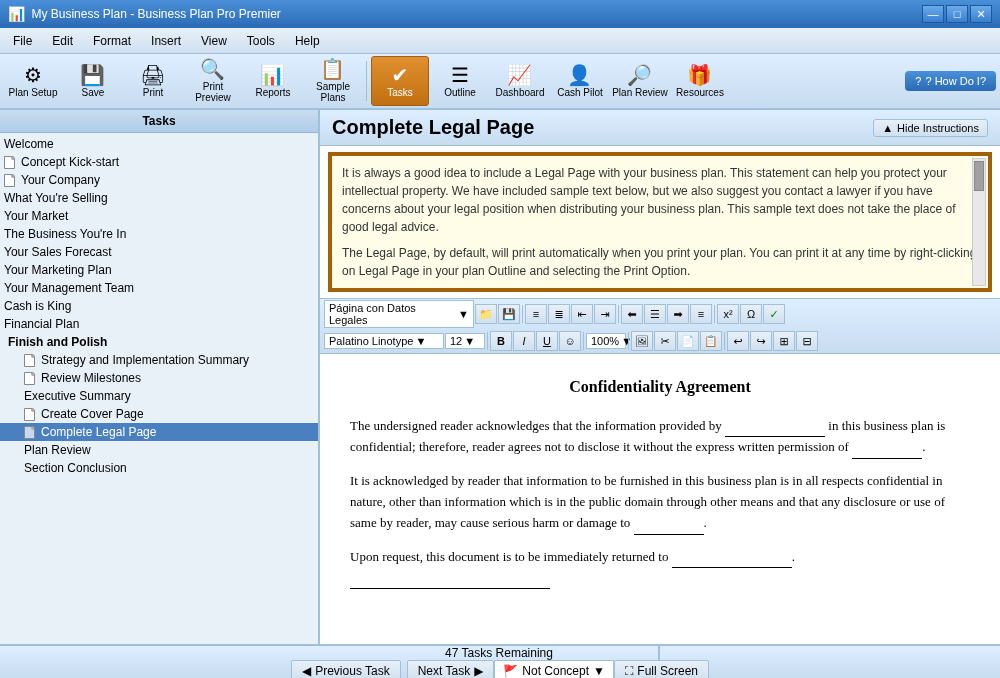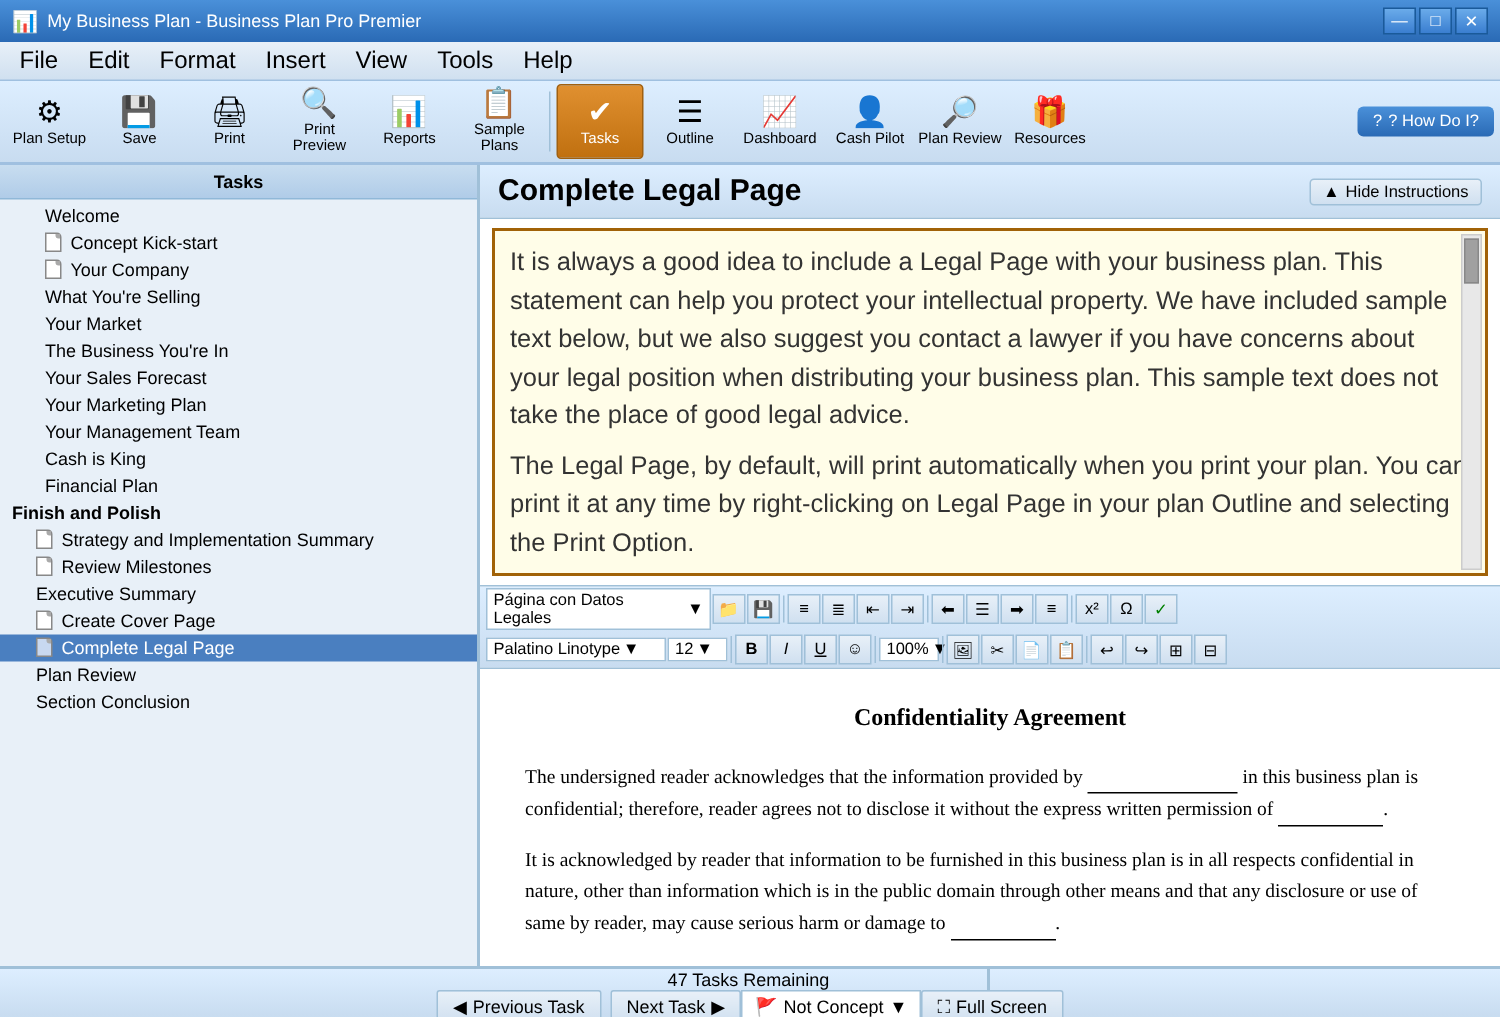--- a/index.html
+++ b/index.html
@@ -35,21 +35,21 @@
       height: 26px;
       display: flex;
       align-items: center;
       padding: 0 4px;
       border-bottom: 1px solid #a0c0e0;
       gap: 2px;
     }
     .menu-item {
       padding: 3px 8px;
       cursor: pointer;
-      font-size: 16px;
+      font-size: 12px;
       color: #000;
       border: 1px solid transparent;
     }
 
     
     .toolbar {
       background: linear-gradient(to bottom, #ddeeff, #c8dcf0);
       height: 56px;
       display: flex;
       align-items: center;
@@ -100,26 +100,26 @@
       font-weight: bold;
       font-size: 12px;
       border-bottom: 1px solid #90b8d8;
     }
     .task-list {
       overflow-y: auto;
       flex: 1;
       padding: 2px 0;
     }
     .task-list-item {
-      padding: 2px 8px 2px 30px;
+      padding: 2px 8px 2px 4px;
       cursor: pointer;
       font-size: 12px;
       color: #000;
       display: flex;
-      align-items: flex-start;
+      align-items: flex-end;
       gap: 4px;
     }
     .task-list-item.section { font-weight: bold; padding-left: 8px; }
     .task-list-item.active { background: #4a7fc0; color: white; }
     .task-list-item.sub { padding-left: 24px; }
 
     
     .right-panel {
       flex: 1;
       display: flex;
@@ -148,24 +148,24 @@
       color: #000;
       background: linear-gradient(to bottom, #e8f0f8, #d0e0f0);
       border: 1px solid #a0c0d8;
       padding: 2px 8px;
       border-radius: 3px;
     }
 
     
     .instructions-box {
       background: #fffde8;
-      border: 2px solid #a16207;
+      border: 4px solid #a16207;
       margin: 6px 8px;
       padding: 8px 10px;
-      font-size: 17px;
+      font-size: 12px;
       line-height: 1.5;
       color: #333;
       position: relative;
     }
     .instructions-scroll {
       position: absolute;
       right: 2px;
       top: 2px;
       bottom: 2px;
       width: 14px;

